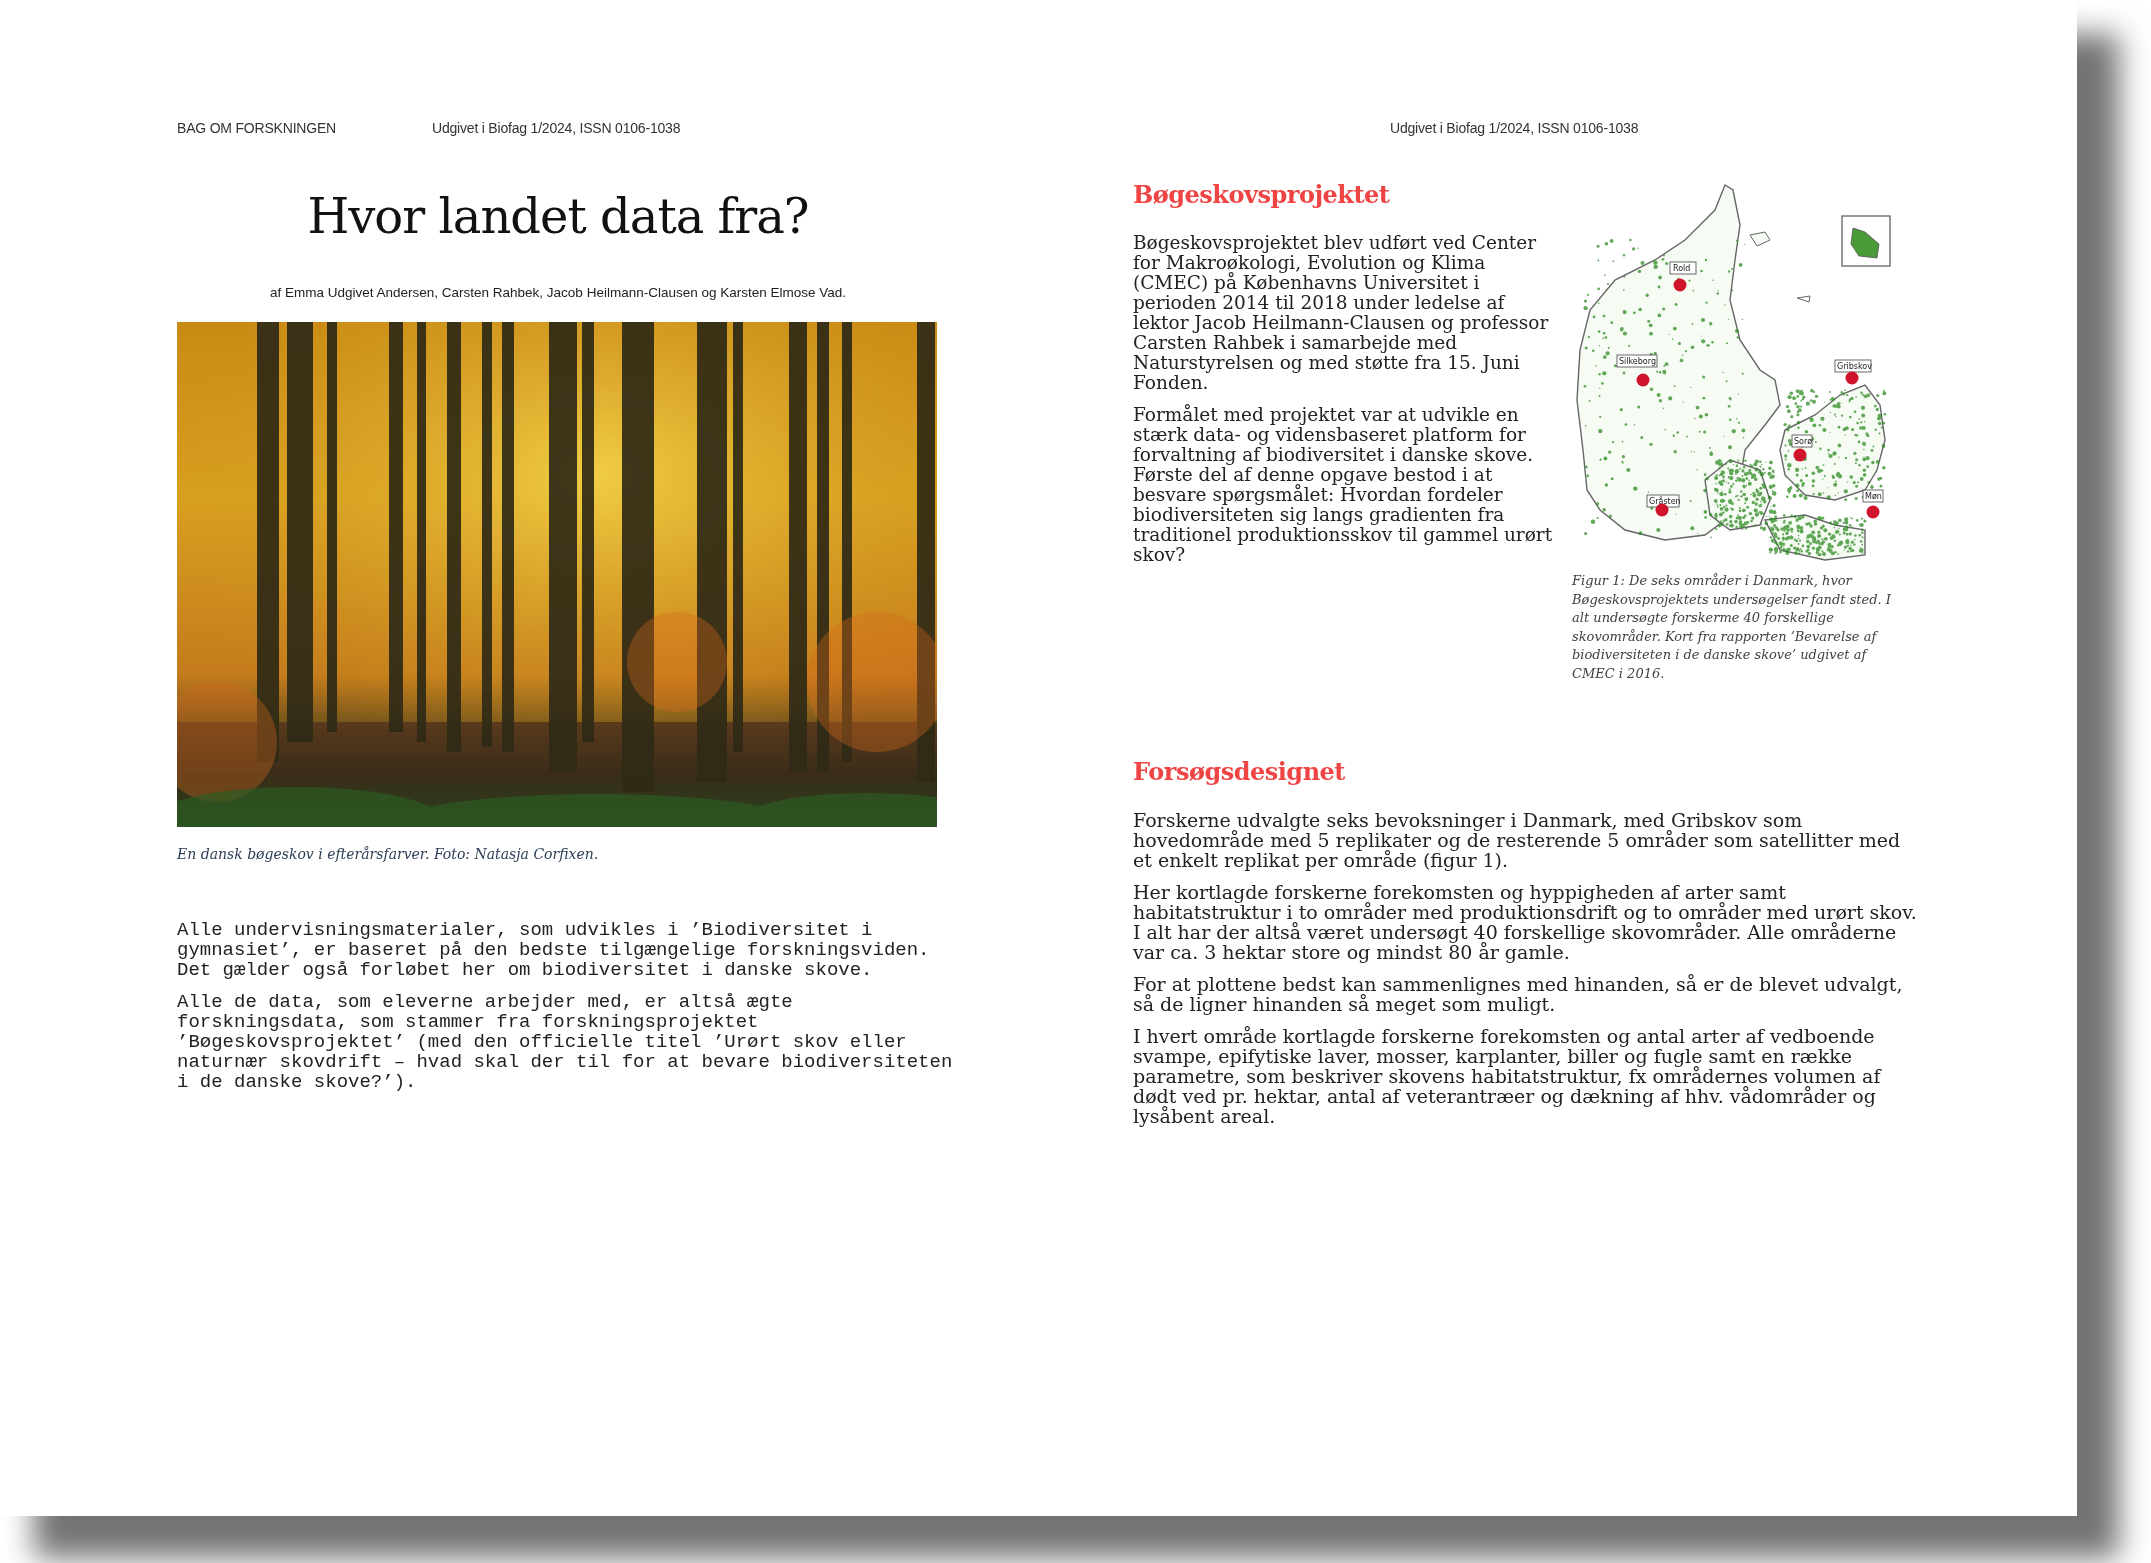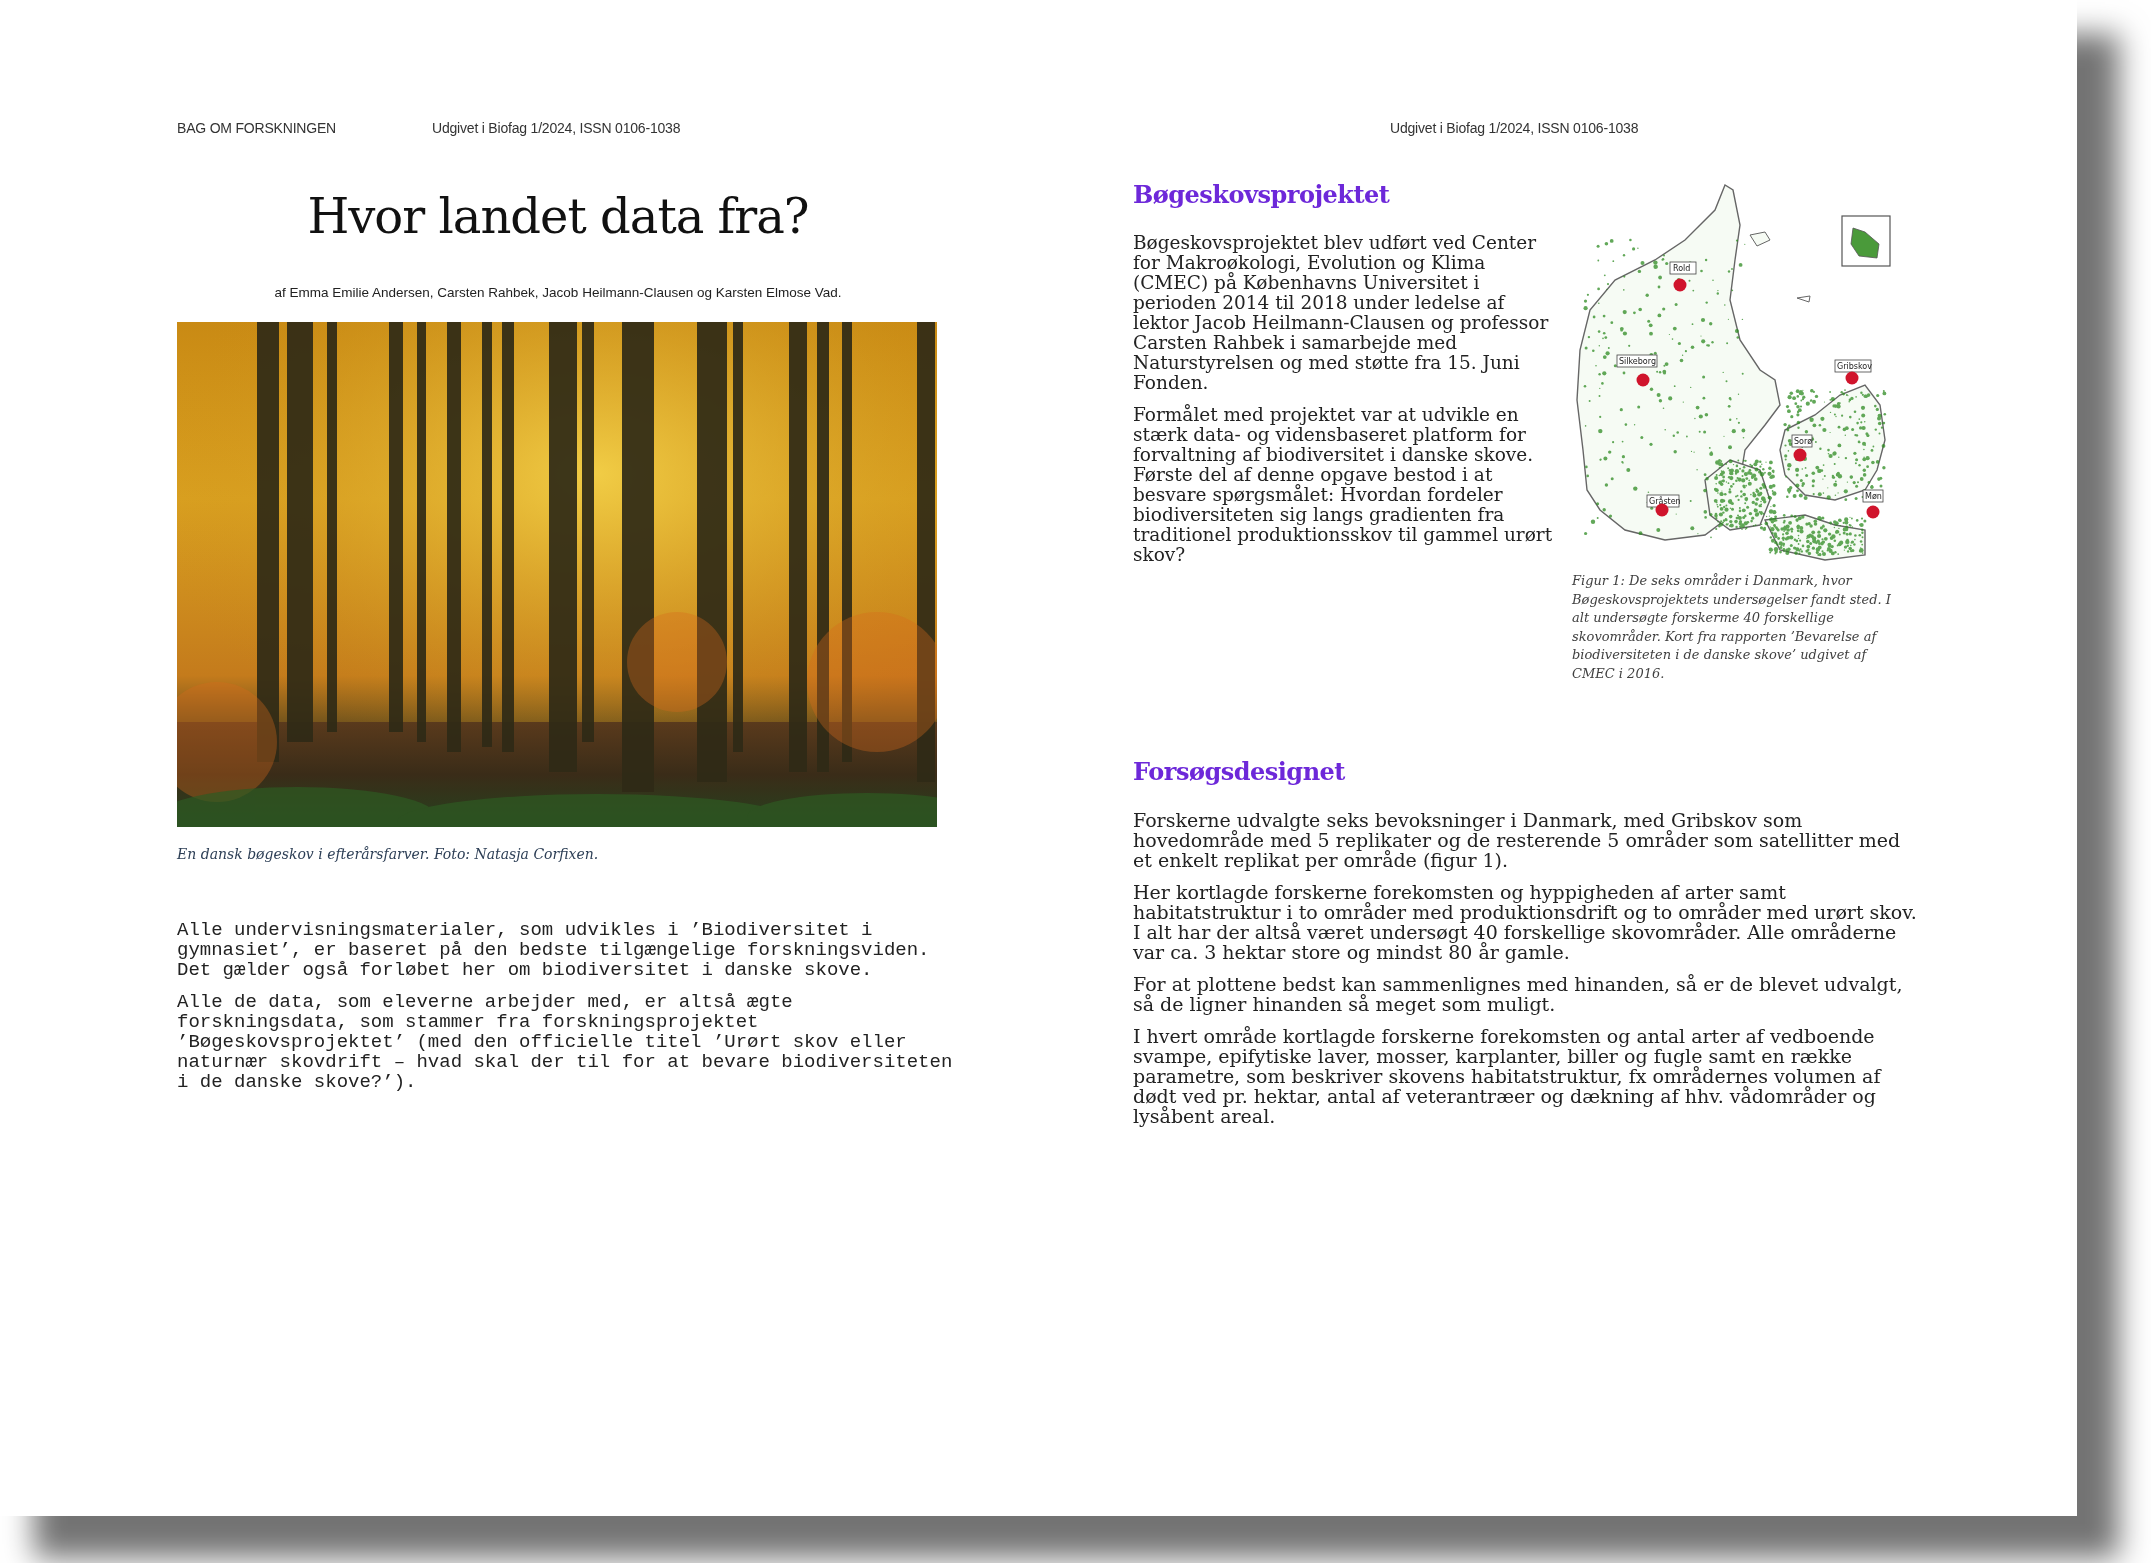--- a/index.html
+++ b/index.html
@@ -31,21 +31,21 @@
   .caption-photo {
     position: absolute; left: 177px; top: 846px; font-style: italic; font-size: 14px; color: #2c3e55;
     font-family: "DejaVu Serif", serif;
   }
   .body-col {
     position: absolute; font-family: "DejaVu Serif", serif; font-size: 19px; line-height: 20px; color: #222;
   }
   .body-col p { margin: 0 0 12px 0; }
   .col-left { left: 177px; top: 920px; width: 780px; font-family: Liberation Mono, monospace; }
   h2 {
-    font-family: "DejaVu Serif", serif; font-weight: 700; font-size: 24px; color: #6d28d9; margin: 0; letter-spacing: -0.5px;
+    font-family: "DejaVu Serif", serif; font-weight: 700; font-size: 24px; color: #ef4444; margin: 0; letter-spacing: -0.5px;
   }
   .h2-1 { position: absolute; left: 1133px; top: 180px; }
   .col-right-top { left: 1133px; top: 233px; width: 430px; font-size: 18.5px; }
   .map-fig {
     position: absolute; left: 1565px; top: 180px; width: 345px; height: 385px;
   }
   .map-caption {
     position: absolute; left: 1572px; top: 572px; width: 340px; font-style: italic; font-size: 13px; line-height: 18.5px; color: #404040;
   }
   .col-right-full1 { left: 1133px; top: 677px; width: 790px; }
@@ -57,21 +57,21 @@
 </style>
 </head>
 <body>
 
 <div class="spread">
 
   <div class="running-head" style="left:177px;">BAG OM FORSKNINGEN</div>
   <div class="running-head" style="left:432px;">Udgivet i Biofag 1/2024, ISSN 0106-1038</div>
 
   <div class="title">Hvor landet data fra?</div>
-  <div class="byline">af Emma Emilie Andersen, Carsten Rahbek, Jacob Heilmann-Clausen og Karsten Elmose Vad.</div>
+  <div class="byline">af Emma Udgivet Andersen, Carsten Rahbek, Jacob Heilmann-Clausen og Karsten Elmose Vad.</div>
 
   <div class="photo">
     <svg width="760" height="505" viewBox="0 0 760 505">
       <defs>
         <radialGradient id="glow" cx="0.55" cy="0.3" r="0.6">
           <stop offset="0" stop-color="#f4d24a" stop-opacity="0.9"></stop>
           <stop offset="1" stop-color="#c98a14" stop-opacity="0"></stop>
         </radialGradient>
         <linearGradient id="ground" x1="0" y1="0" x2="0" y2="1">
           <stop offset="0" stop-color="#5a3a1c"></stop>

